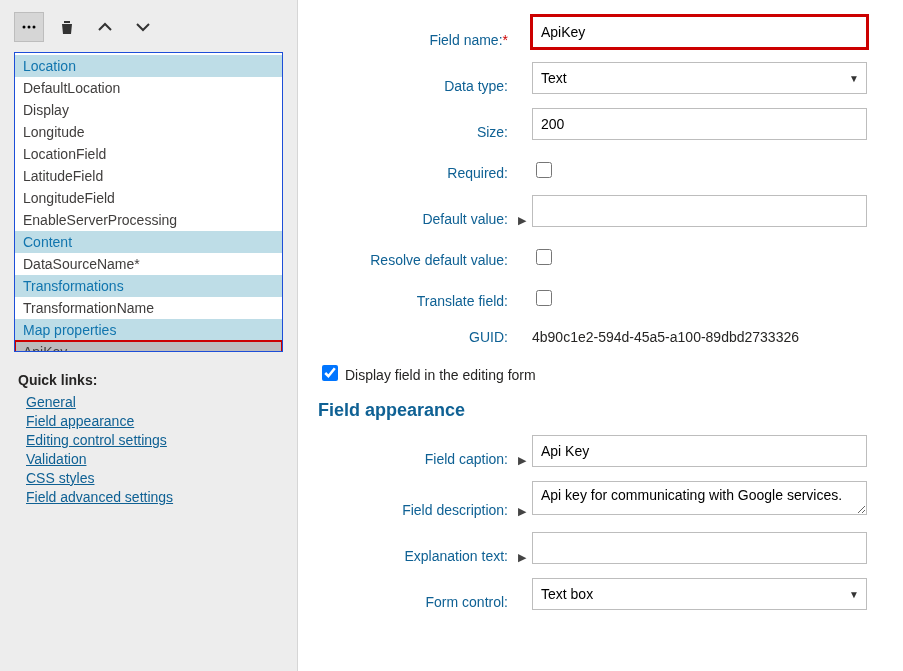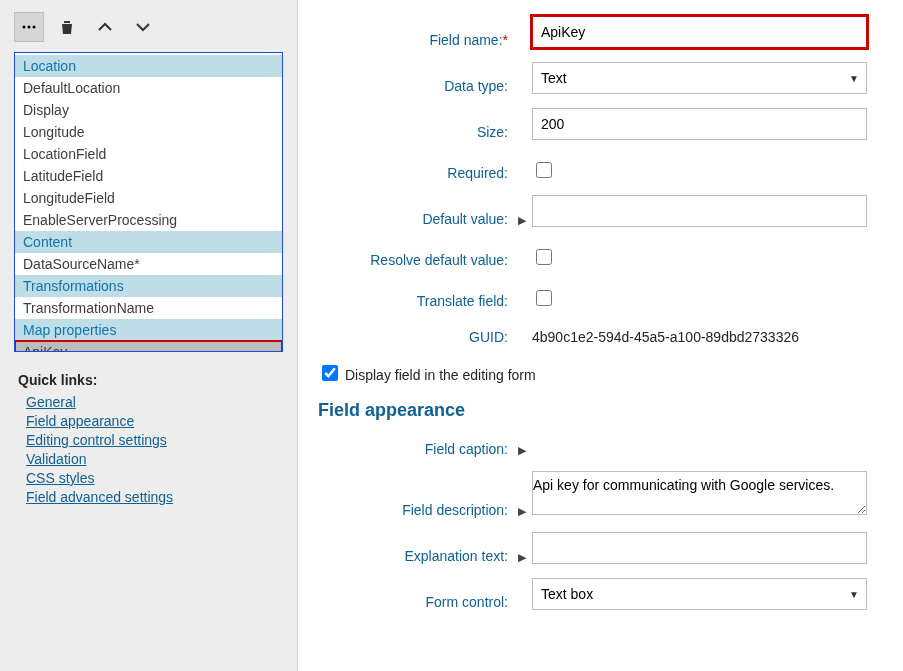--- a/index.html
+++ b/index.html
@@ -107,21 +107,21 @@
 .select-wrap { position: relative; }
 .select-wrap::after {
   content: "▼";
   position: absolute;
   right: 8px; top: 50%;
   transform: translateY(-50%);
   font-size: 10px;
   pointer-events: none;
   color: #333;
 }
-textarea.text-input { height: 44px; padding: 5px 0; resize: both; }
+textarea.text-input { height: 34px; padding: 5px 8px; resize: both; }
 .checkbox-ctrl {
   width: 16px; height: 16px;
   margin-top: 8px;
 }
 .static-val { padding-top: 6px; color: #262524; }
 .display-row { display: flex; align-items: center; gap: 4px; margin: 20px 0 16px 0; }
 .section-head { color: #0f6194; font-size: 18px; font-weight: 600; margin: 10px 0 14px 0; }
 svg.i { width: 16px; height: 16px; }
 </style>
 </head>
@@ -237,20 +237,21 @@
     <div class="display-row">
       <input type="checkbox" class="checkbox-ctrl" checked="" style="margin-top: 0px;">
       <span>Display field in the editing form</span>
     </div>
 
     <div class="section-head">Field appearance</div>
 
     <div class="form-row">
       <div class="form-label">Field caption:</div>
       <div class="expand-arrow">▶</div>
+      <div class="form-ctrl"><input class="text-input" value="Api Key" style=""></div>
     </div>
 
     <div class="form-row">
       <div class="form-label">Field description:</div>
       <div class="expand-arrow">▶</div>
       <div class="form-ctrl"><textarea class="text-input" style="">Api key for communicating with Google services.</textarea></div>
     </div>
 
     <div class="form-row">
       <div class="form-label">Explanation text:</div>

